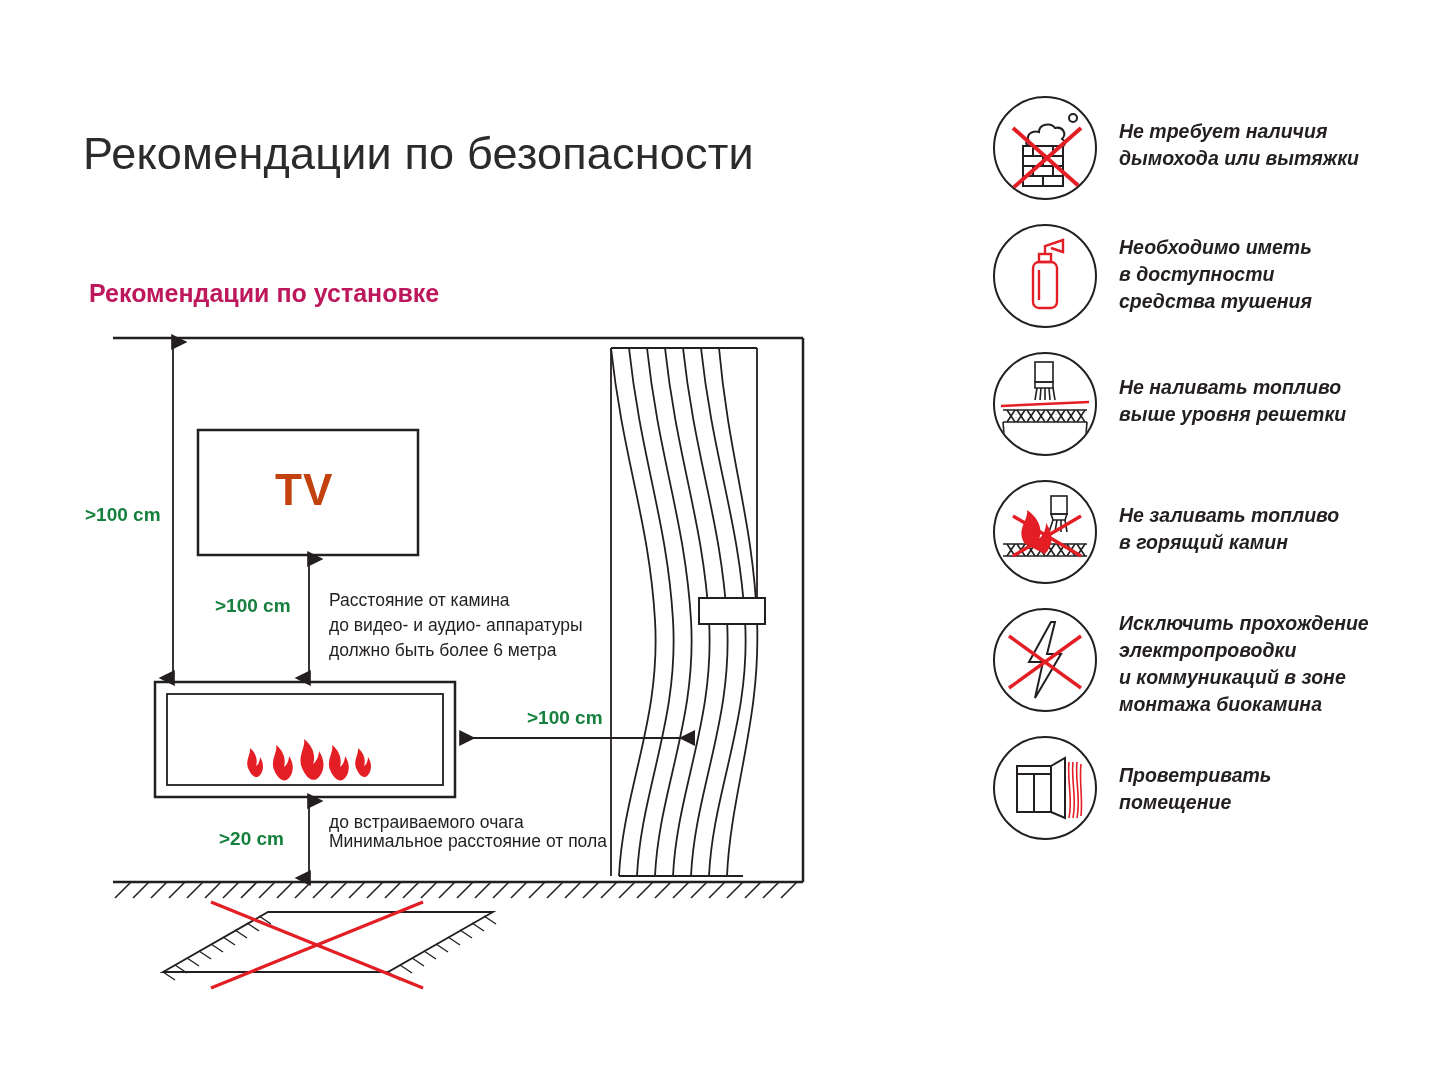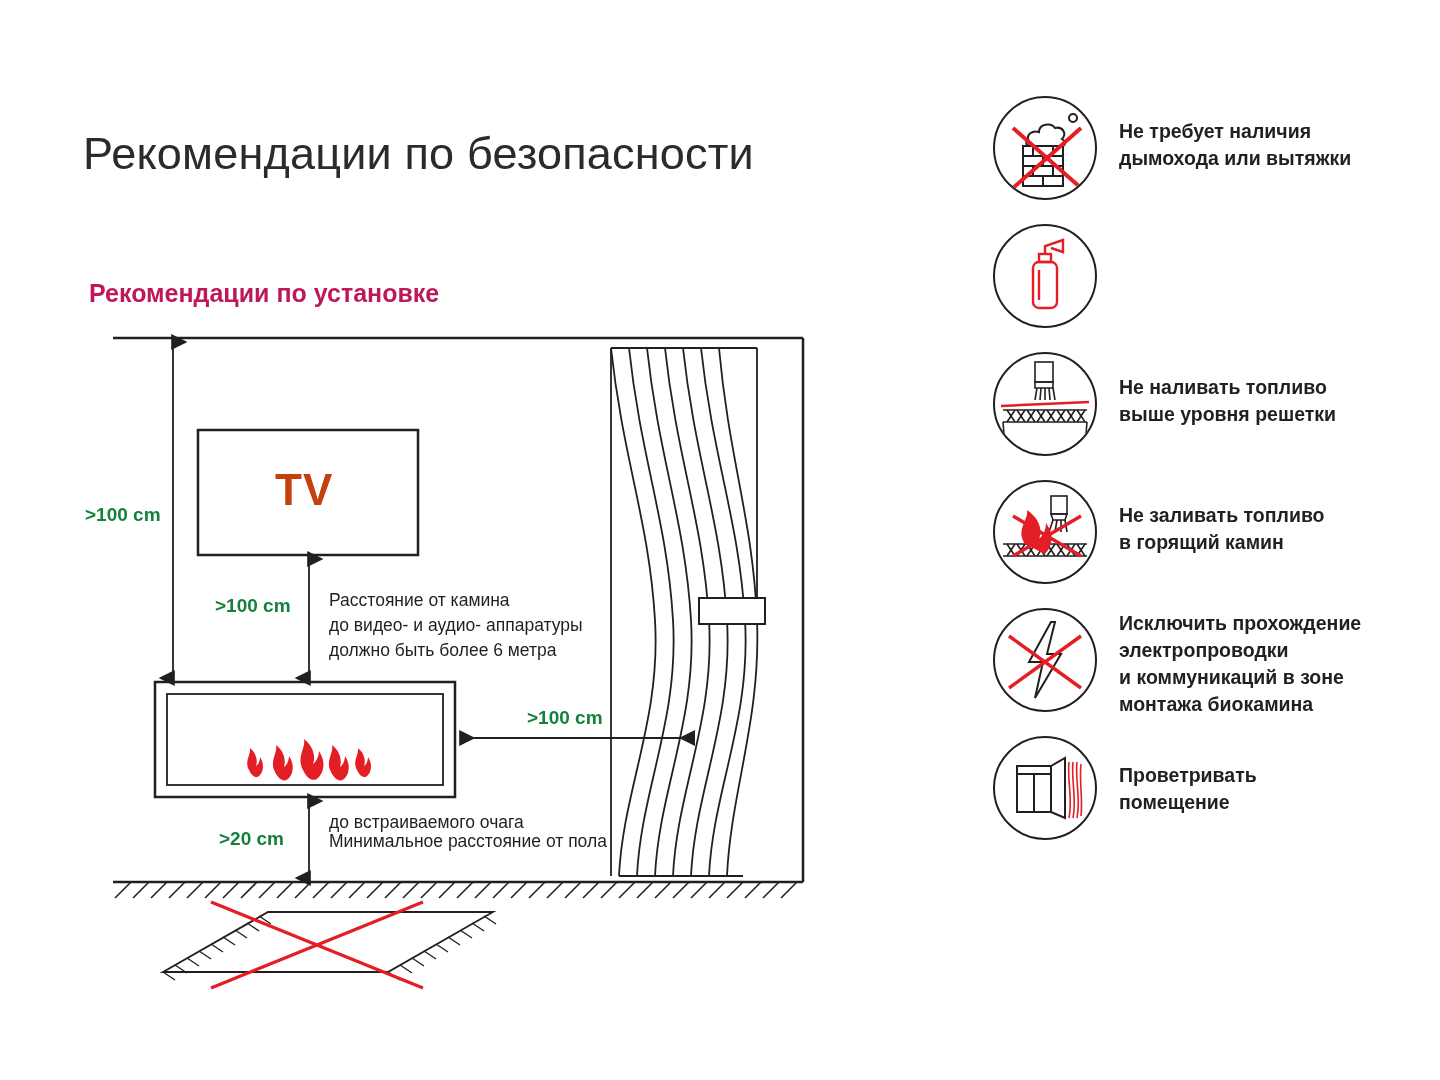--- a/index.html
+++ b/index.html
@@ -95,20 +95,21 @@
     overflow: hidden;
   }
   .icon-text {
     margin-left: 22px;
     font-size: 19.5px;
     font-weight: 700;
     line-height: 1.38;
     color: #231f20;
     padding-top: 4px;
     white-space: pre-line;
+    font-style: italic;
   }
   .r1 .icon-text { padding-top: 22px; }
   .r2 .icon-text { padding-top: 10px; }
   .r3 .icon-text { padding-top: 22px; }
   .r4 .icon-text { padding-top: 22px; }
   .r5 .icon-text { padding-top: 2px; }
   .r6 .icon-text { padding-top: 26px; }
 </style>
 </head>
 <body>
@@ -304,20 +305,23 @@
       <div class="icon-circle">
         <svg width="100" height="100" viewBox="0 0 100 100">
           <g stroke="#e31e24" stroke-width="2.4" fill="none">
             <rect x="38" y="36" width="24" height="46" rx="6"></rect>
             <rect x="44" y="28" width="12" height="8"></rect>
             <path d="M50 28 L50 20 L68 14 L68 26 L56 22"></path>
             <path d="M44 44 L44 74"></path>
           </g>
         </svg>
       </div>
+      <div class="icon-text">Необходимо иметь
+в доступности
+средства тушения</div>
     </div>
 
     <div class="icon-row r3">
       <div class="icon-circle">
         <svg width="100" height="100" viewBox="0 0 100 100">
           <g stroke="#231f20" stroke-width="1.6" fill="none">
             <rect x="40" y="8" width="18" height="20"></rect>
             <path d="M40 28 L58 28 L58 34 L40 34 Z"></path>
             <path d="M42 34 L40 46 M46 34 L45 46 M50 34 L50 46 M54 34 L55 46 M58 34 L60 46"></path>
             <path d="M8 56 L92 56"></path>

